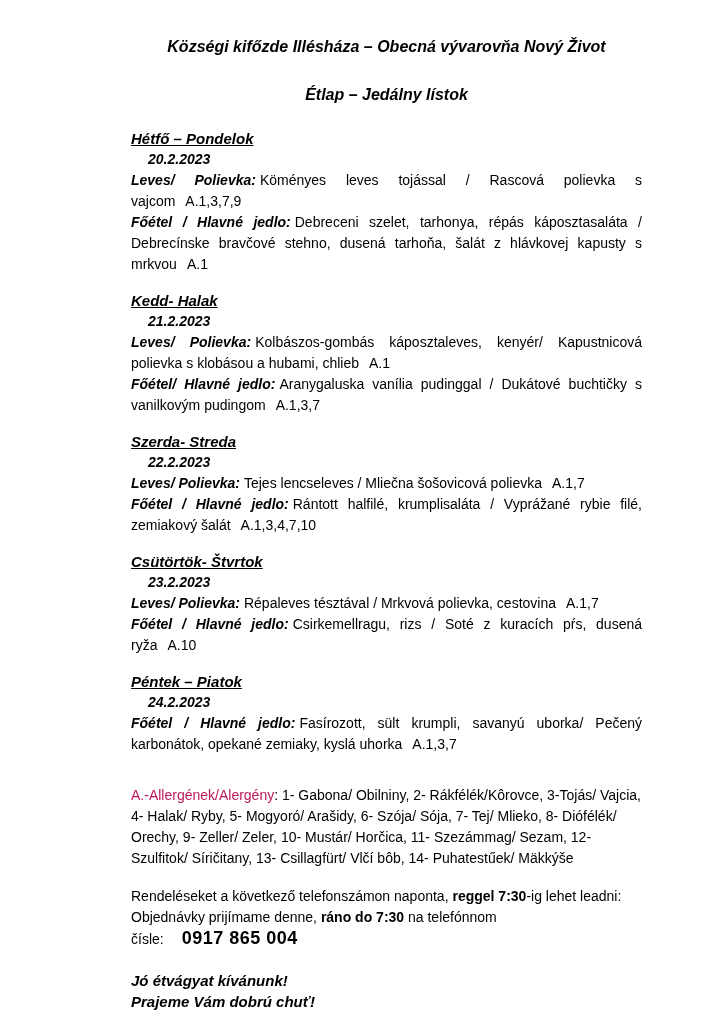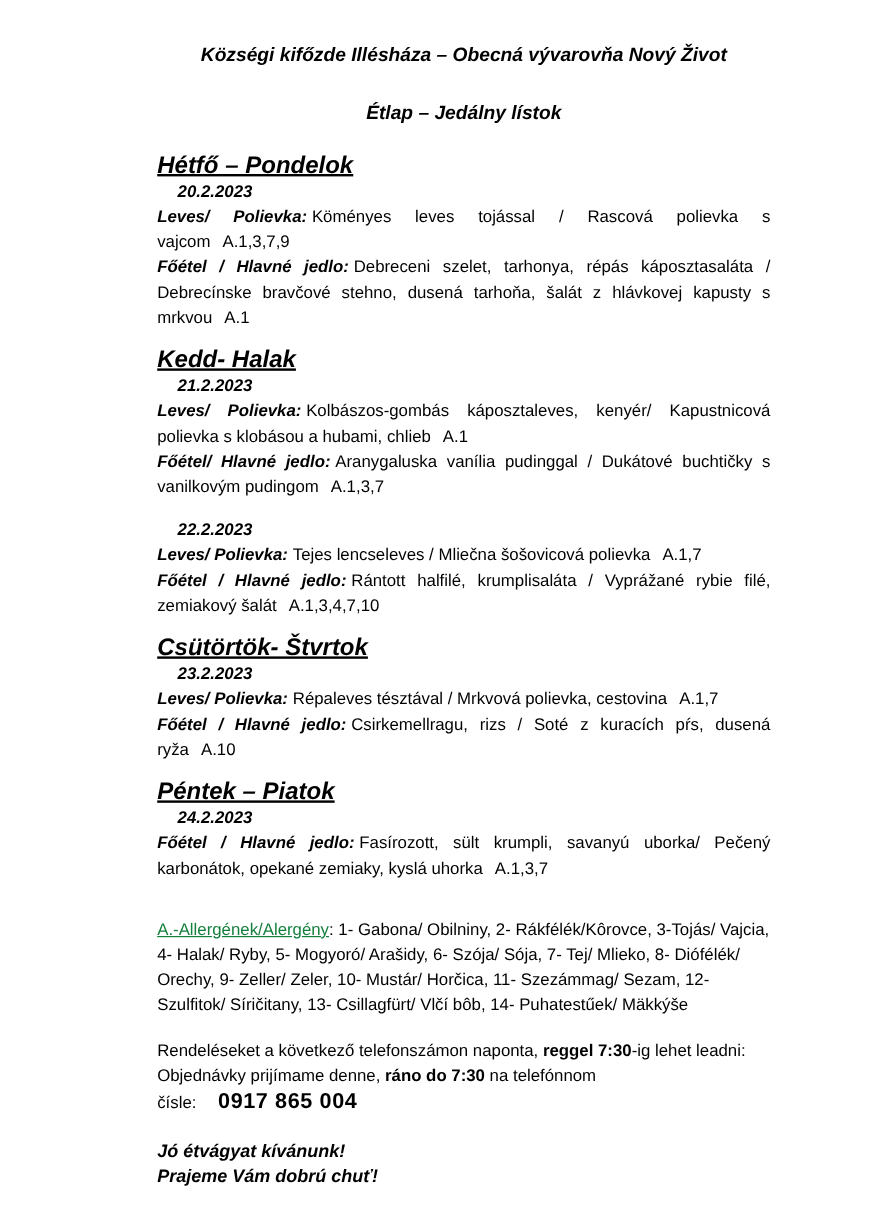--- a/index.html
+++ b/index.html
@@ -28,21 +28,21 @@
   .doc-subtitle {
     margin: 27px 0 23px 0;
     font-size: 16px;
     font-weight: bold;
     font-style: italic;
     text-align: center;
   }
   .day { margin: 0 0 15px 0; }
   .day-heading {
     margin: 0;
-    font-size: 20px;
+    font-size: 15px;
     font-weight: bold;
     font-style: italic;
   }
   .day-heading .u { text-decoration: underline; }
   .date {
     margin: 0;
     padding-left: 17px;
     font-weight: bold;
     font-style: italic;
   }
@@ -57,21 +57,21 @@
   }
   .allg {
     color: #000000;
     margin-left: 10px;
     white-space: nowrap;
   }
   .allergens {
     margin: 30px 0 0 0;
     text-align: left;
   }
-  .allergens .red { color: #15803d; text-decoration: underline; }
+  .allergens .red { color: #be185d; }
   .ordering { margin-top: 17px; }
   .ordering p { margin: 0; }
   .b { font-weight: bold; }
   .phone {
     font-weight: bold;
     font-size: 18px;
     margin-left: 18px;
     letter-spacing: 0.5px;
     white-space: nowrap;
   }
@@ -102,20 +102,21 @@
   </section>
 
   <section class="day">
     <h3 class="day-heading"><span class="u">Kedd- Halak</span></h3>
     <p class="date">21.2.2023</p>
     <p class="line"><span class="lbl">Leves/ Polievka:</span><span>Kolbászos-gombás káposztaleves, kenyér/ Kapustnicová polievka s klobásou a hubami, chlieb</span><span class="allg">A.1</span></p>
     <p class="line"><span class="lbl">Főétel/ Hlavné jedlo:</span><span>Aranygaluska vanília pudinggal / Dukátové buchtičky s vanilkovým pudingom</span><span class="allg">A.1,3,7</span></p>
   </section>
 
   <section class="day">
+    <h3 class="day-heading"><span class="u">Szerda- Streda</span></h3>
     <p class="date">22.2.2023</p>
     <p class="line"><span class="lbl">Leves/ Polievka:</span><span>Tejes lencseleves / Mliečna šošovicová polievka</span><span class="allg">A.1,7</span></p>
     <p class="line"><span class="lbl">Főétel / Hlavné jedlo:</span><span>Rántott halfilé, krumplisaláta / Vyprážané rybie filé, zemiakový šalát</span><span class="allg">A.1,3,4,7,10</span></p>
   </section>
 
   <section class="day">
     <h3 class="day-heading"><span class="u">Csütörtök- Štvrtok</span></h3>
     <p class="date">23.2.2023</p>
     <p class="line"><span class="lbl">Leves/ Polievka:</span><span>Répaleves tésztával / Mrkvová polievka, cestovina</span><span class="allg">A.1,7</span></p>
     <p class="line"><span class="lbl">Főétel / Hlavné jedlo:</span><span>Csirkemellragu, rizs / Soté z kuracích pŕs, dusená ryža</span><span class="allg">A.10</span></p>

